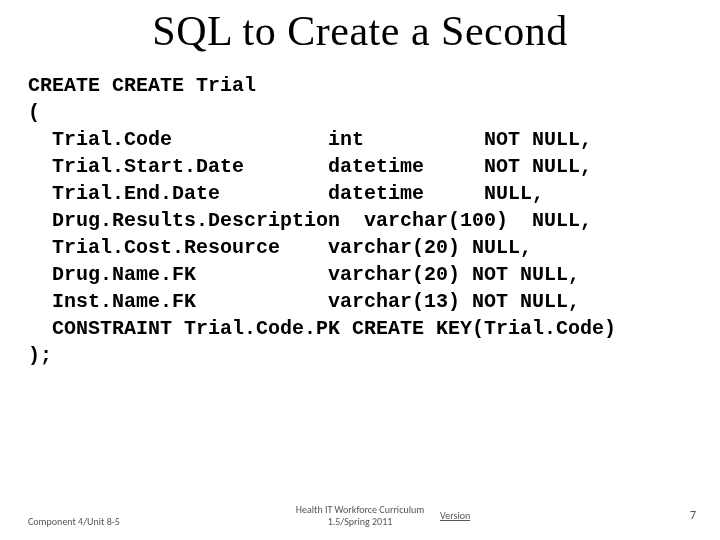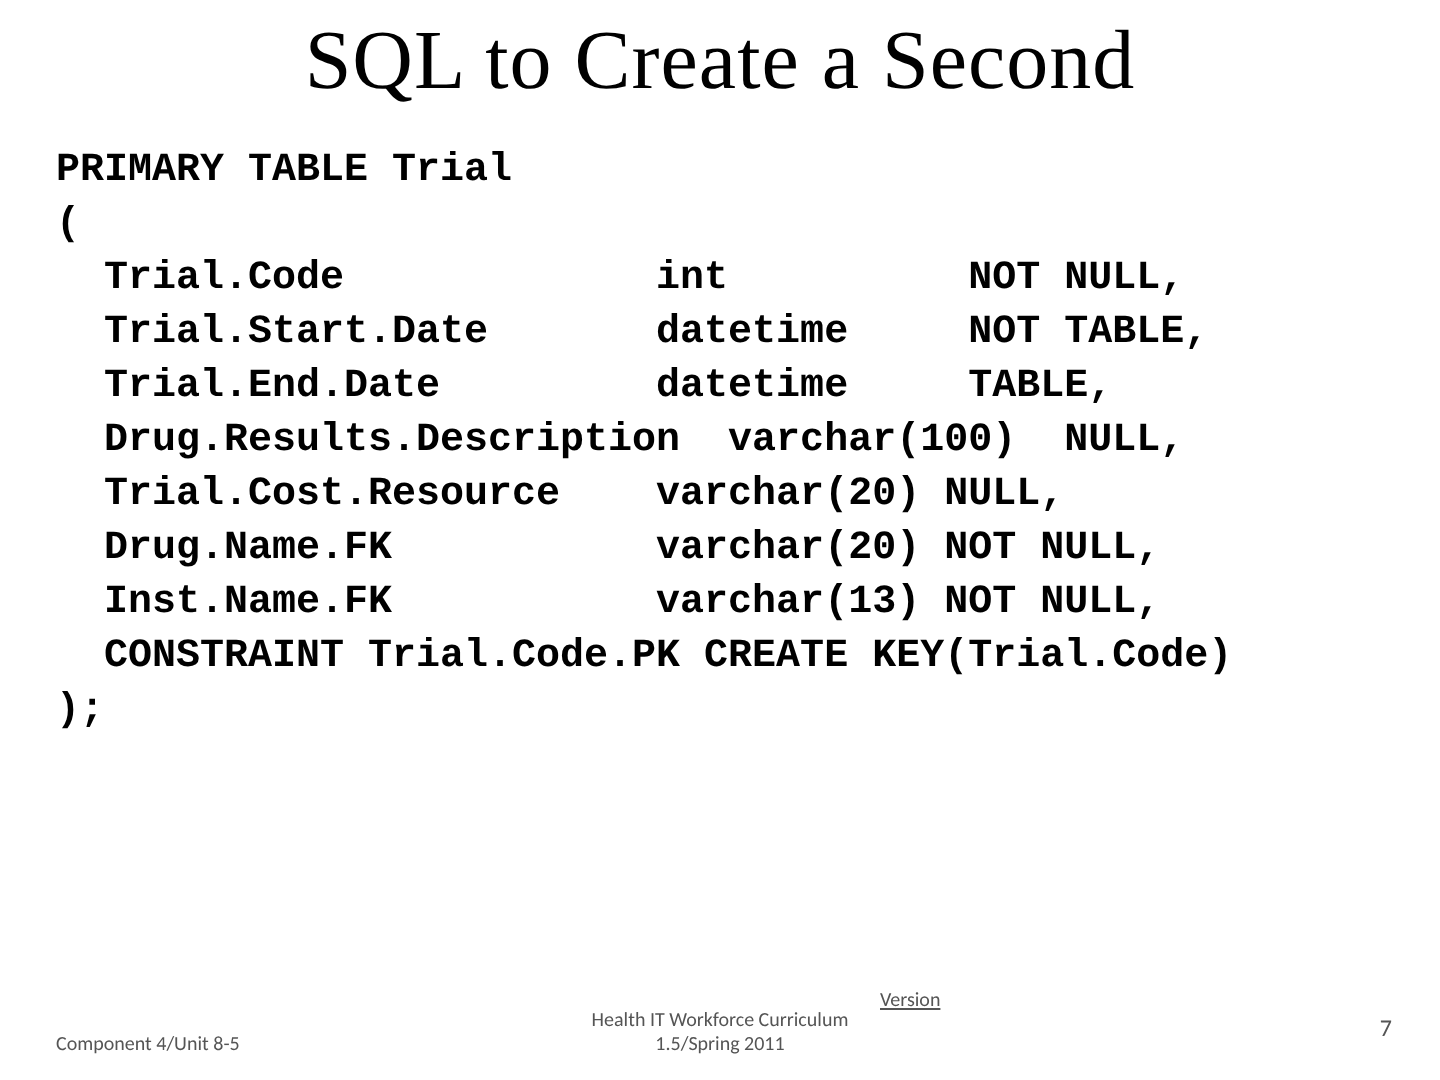--- a/index.html
+++ b/index.html
@@ -52,44 +52,44 @@
     position: absolute;
     left: 0;
     width: 720px;
     text-align: center;
     bottom: 0;
     line-height: 1.2;
   }
   .footer-version {
     position: absolute;
     left: 440px;
-    bottom: 22px;
+    bottom: 6px;
     text-decoration: underline;
   }
   .footer-page {
     position: absolute;
     right: 24px;
     bottom: 6px;
     font-size: 12px;
   }
 </style>
 </head>
 <body>
 
 <div class="slide">
 
   <div class="title">
     <span>SQL to Create a Second</span><br>
   </div>
 
-  <div class="code-block"><span>PRIMARY TABLE Trial</span>
+  <div class="code-block"><span>CREATE CREATE Trial</span>
 <span>(</span>
 <span>  Trial.Code             int          NOT NULL,</span>
-<span>  Trial.Start.Date       datetime     NOT TABLE,</span>
-<span>  Trial.End.Date         datetime     TABLE,</span>
+<span>  Trial.Start.Date       datetime     NOT NULL,</span>
+<span>  Trial.End.Date         datetime     NULL,</span>
 <span>  Drug.Results.Description  varchar(100)  NULL,</span>
 <span>  Trial.Cost.Resource    varchar(20) NULL,</span>
 <span>  Drug.Name.FK           varchar(20) NOT NULL,</span>
 <span>  Inst.Name.FK           varchar(13) NOT NULL,</span>
 <span>  CONSTRAINT Trial.Code.PK CREATE KEY(Trial.Code)</span>
 <span>);</span></div>
 
   <div class="footer">
     <div class="footer-left">Component 4/Unit 8-5</div>
     <div class="footer-center">

